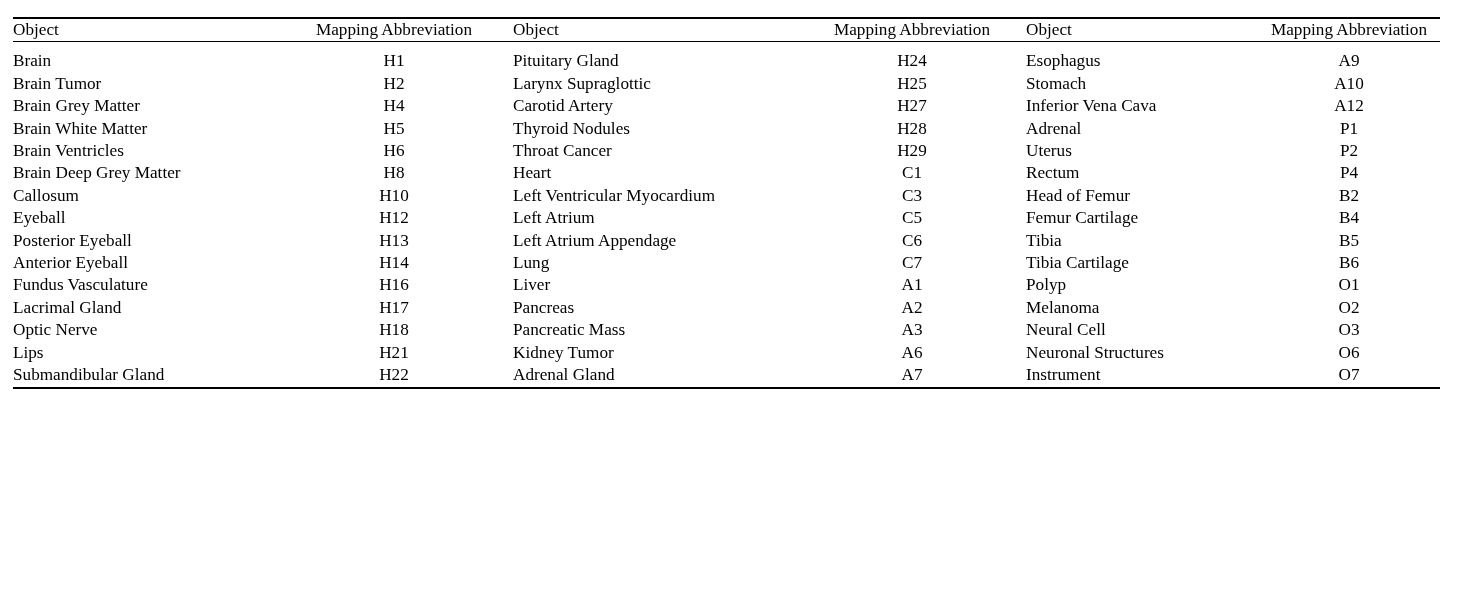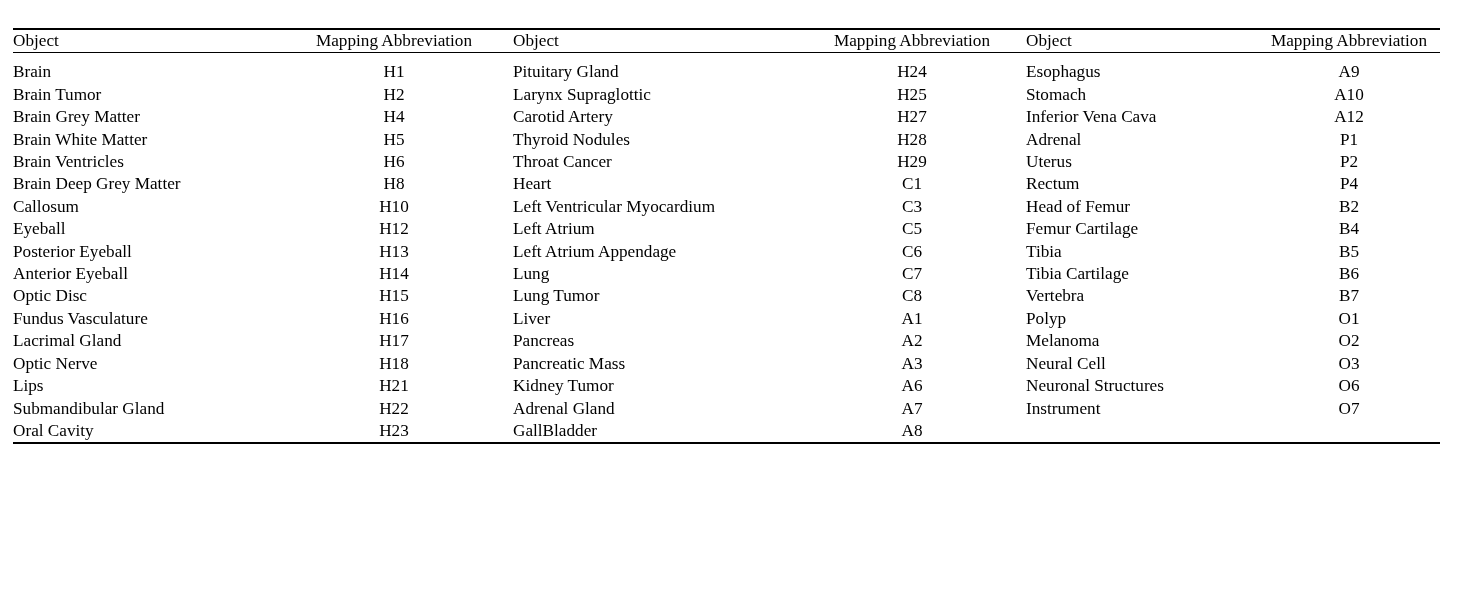--- a/index.html
+++ b/index.html
@@ -11,21 +11,21 @@
     width: 1457px;
     height: 600px;
     font-family: "Liberation Serif", "DejaVu Serif", serif;
     color: #000000;
     overflow: hidden;
   }
 
   .table-wrap {
     position: absolute;
     left: 13px;
-    top: 28px;
+    top: 17px;
     width: 1427px;
   }
 
   .rule-top {
     height: 0;
     border-top: 2.2px solid #000;
     margin: 0;
   }
   .rule-mid {
     height: 0;
@@ -197,28 +197,20 @@
         </tr>
         <tr>
           <td class="obj-cell">Anterior Eyeball</td>
           <td class="abb-cell">H14</td>
           <td class="obj-cell">Lung</td>
           <td class="abb-cell">C7</td>
           <td class="obj-cell">Tibia Cartilage</td>
           <td class="abb-cell">B6</td>
         </tr>
         <tr>
-          <td class="obj-cell">Optic Disc</td>
-          <td class="abb-cell">H15</td>
-          <td class="obj-cell">Lung Tumor</td>
-          <td class="abb-cell">C8</td>
-          <td class="obj-cell">Vertebra</td>
-          <td class="abb-cell">B7</td>
-        </tr>
-        <tr>
           <td class="obj-cell">Fundus Vasculature</td>
           <td class="abb-cell">H16</td>
           <td class="obj-cell">Liver</td>
           <td class="abb-cell">A1</td>
           <td class="obj-cell">Polyp</td>
           <td class="abb-cell">O1</td>
         </tr>
         <tr>
           <td class="obj-cell">Lacrimal Gland</td>
           <td class="abb-cell">H17</td>
@@ -244,26 +236,18 @@
           <td class="abb-cell">O6</td>
         </tr>
         <tr>
           <td class="obj-cell">Submandibular Gland</td>
           <td class="abb-cell">H22</td>
           <td class="obj-cell">Adrenal Gland</td>
           <td class="abb-cell">A7</td>
           <td class="obj-cell">Instrument</td>
           <td class="abb-cell">O7</td>
         </tr>
-        <tr>
-          <td class="obj-cell">Oral Cavity</td>
-          <td class="abb-cell">H23</td>
-          <td class="obj-cell">GallBladder</td>
-          <td class="abb-cell">A8</td>
-          <td class="obj-cell"></td>
-          <td class="abb-cell"></td>
-        </tr>
       </tbody>
   </table>
 
   <div class="rule-bottom"></div>
 
 </div>
 
 </body></html>

